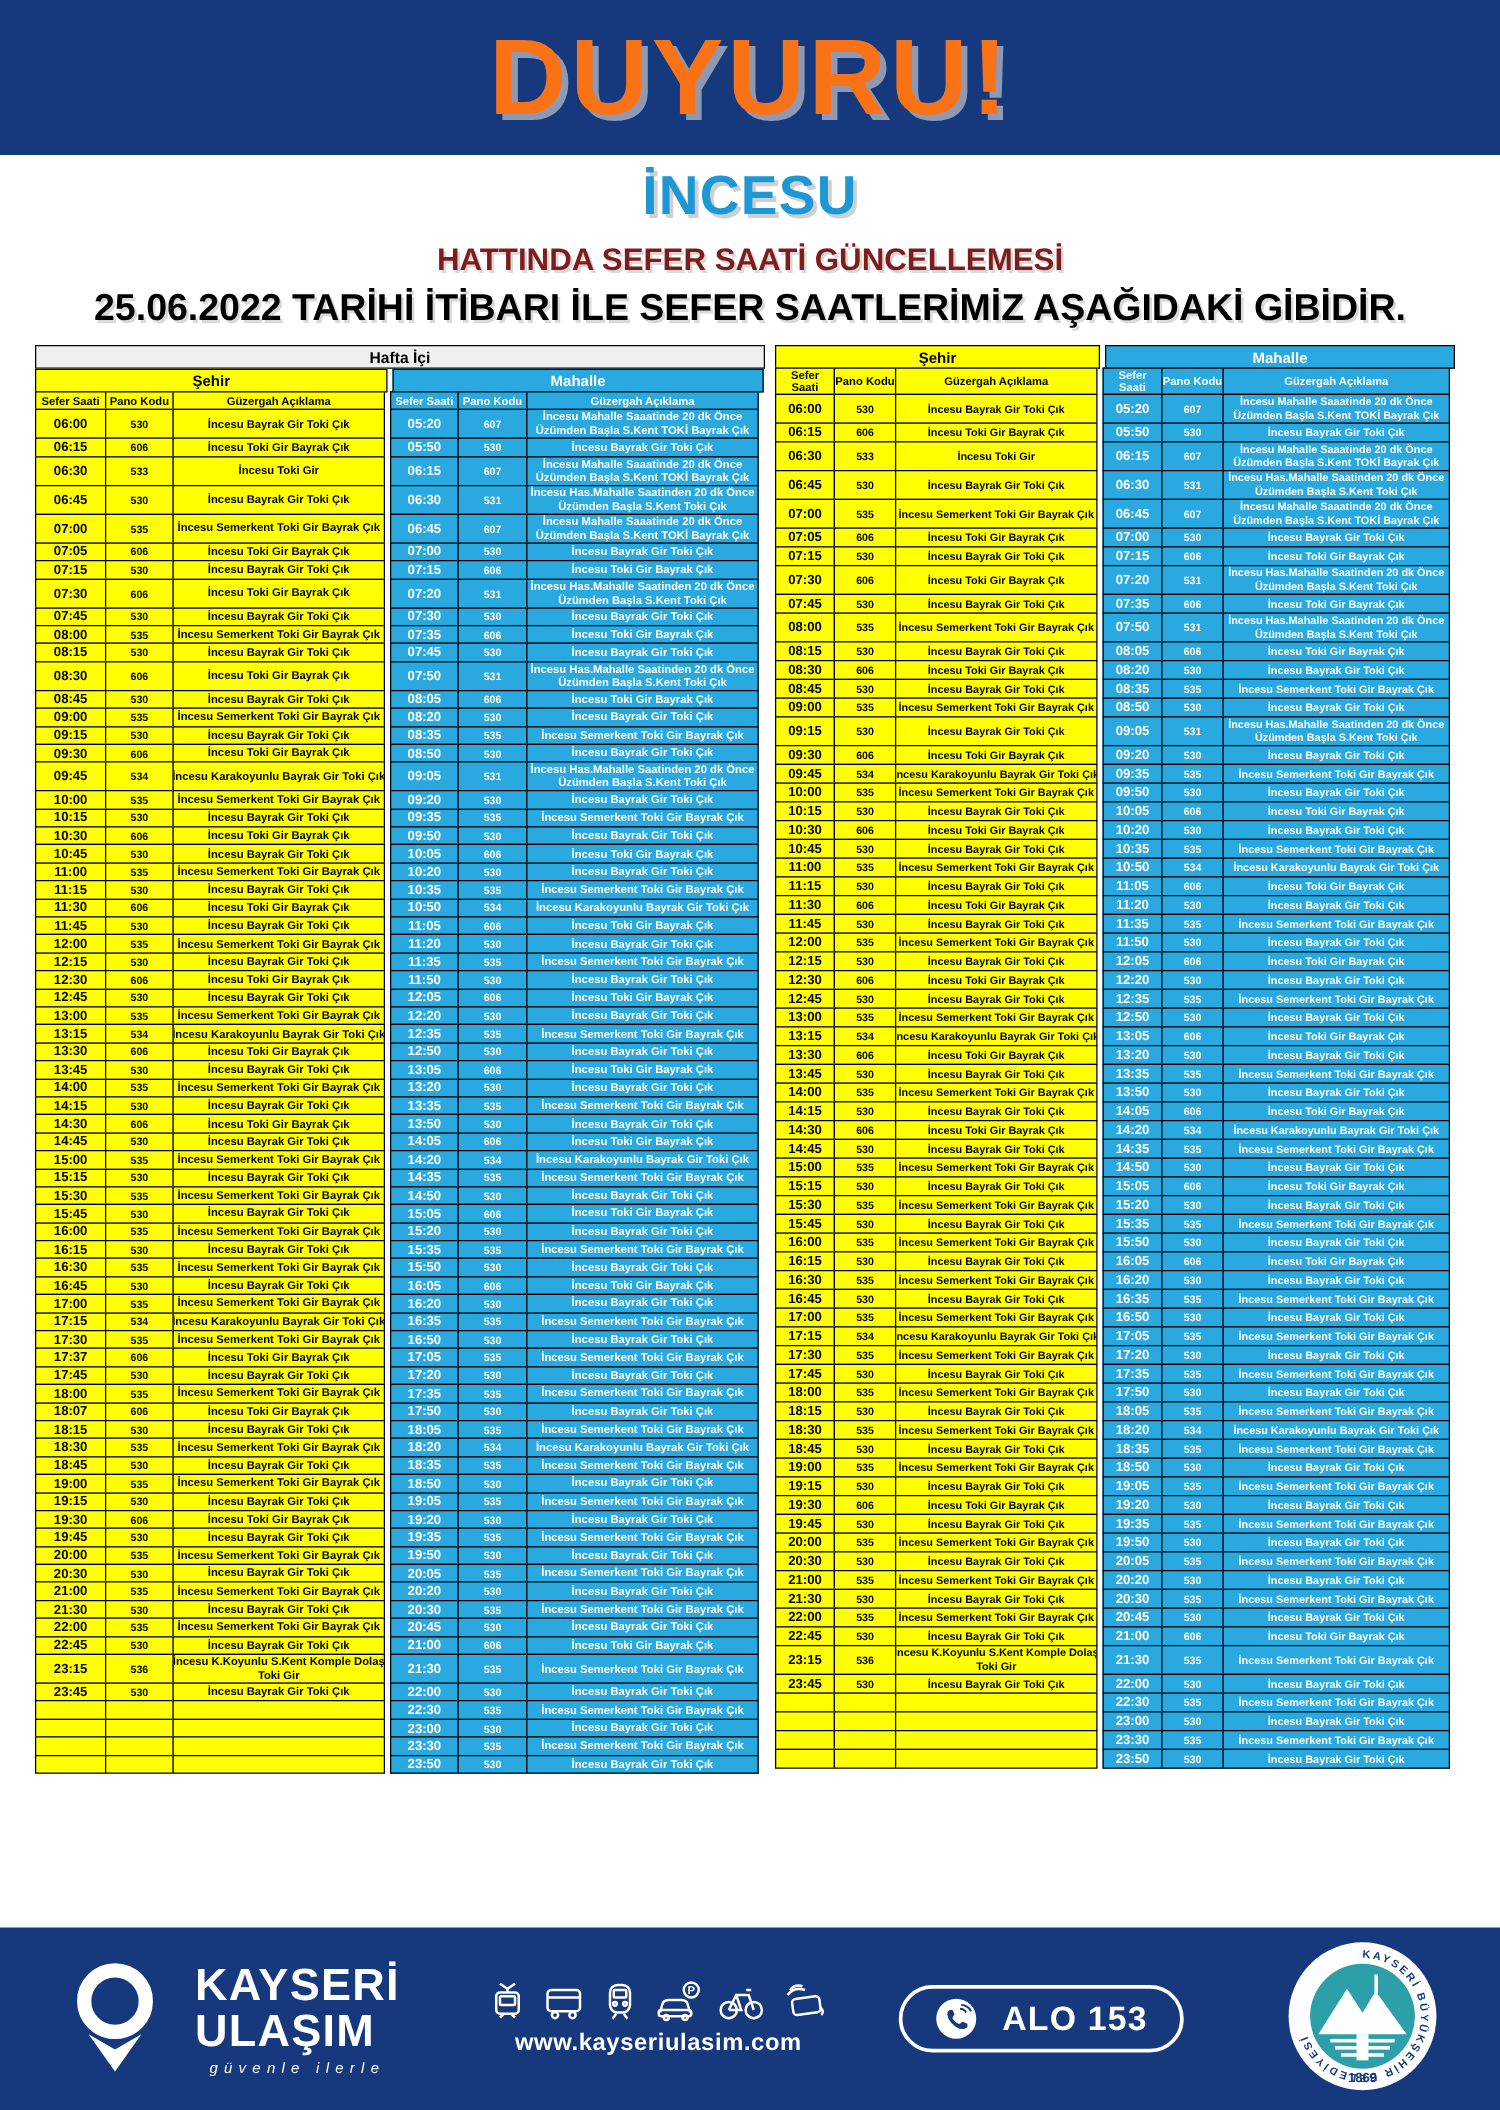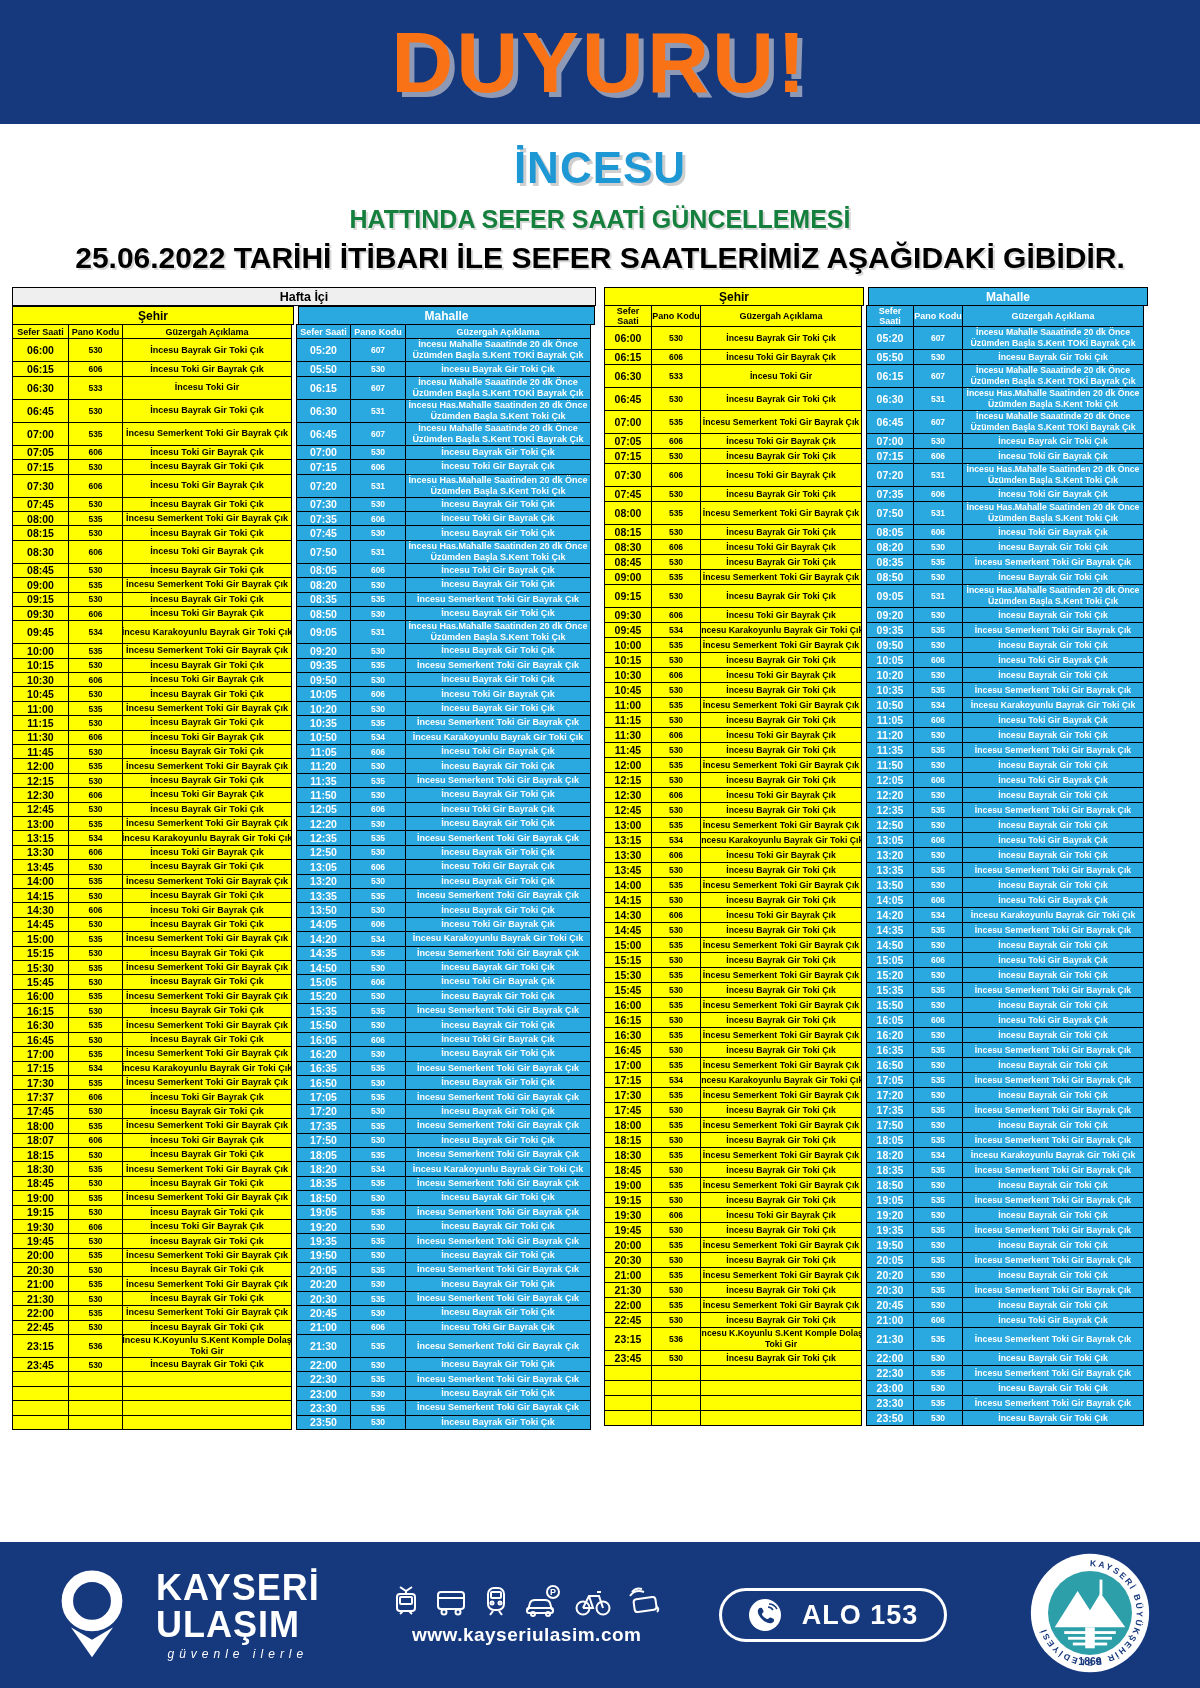--- a/index.html
+++ b/index.html
@@ -1,22 +1,22 @@
 <!DOCTYPE html>
 <html><head>
 <meta charset="utf-8">
 <style>
   html,body{margin:0;padding:0;background:#fff;}
   body{width:1200px;height:1688px;position:relative;font-family:"Liberation Sans",sans-serif;overflow:hidden;}
   .banner{height:124px;background:#16387d;display:flex;align-items:center;justify-content:center;}
   .banner-title{color:#f97316;font-size:86px;font-weight:700;letter-spacing:3px;text-shadow:5px 5px 0 #8d99b5;}
-  .route-name{margin-top:19px;text-align:center;font-size:44px;font-weight:700;color:#1e97d5;letter-spacing:1px;text-shadow:3px 3px 0 #cfcfcf;}
-  .sub1{margin-top:12px;text-align:center;font-size:25px;font-weight:700;color:#15803d;text-shadow:2px 2px 0 #d9d9d9;}
+  .route-name{margin-top:8px;text-align:center;font-size:44px;font-weight:700;color:#1e97d5;letter-spacing:1px;text-shadow:3px 3px 0 #cfcfcf;}
+  .sub1{margin-top:12px;text-align:center;font-size:25px;font-weight:700;color:#7f1d1d;text-shadow:2px 2px 0 #d9d9d9;}
   .sub2{margin-top:7px;text-align:center;font-size:30px;font-weight:700;color:#000;text-shadow:2px 2px 0 #d9d9d9;}
-  .tables{margin-top:12px;display:flex;gap:8px;padding-left:12px;}
+  .tables{margin-top:12px;display:flex;gap:8px;padding-left:28px;}
   .sec{display:flex;flex-direction:column;}
   .left{width:584px;}
   .right{width:545px;}
   .sec-title{height:19px;background:#efefef;border:1px solid #000;font-size:12.5px;font-weight:700;display:flex;align-items:center;justify-content:center;box-sizing:border-box;}
   .trow{display:flex;margin-top:-1px;}
   .ghead{margin-top:0;}
   .gcell{border:1px solid #000;box-sizing:border-box;font-size:12px;font-weight:700;display:flex;align-items:center;justify-content:center;height:19px;}
   .gapcol{width:5px;flex:none;}
   .c{display:flex;align-items:center;justify-content:center;border:1px solid #000;box-sizing:border-box;overflow:hidden;font-weight:700;text-align:center;}
   .c:not(:first-child){margin-left:-1px;}

